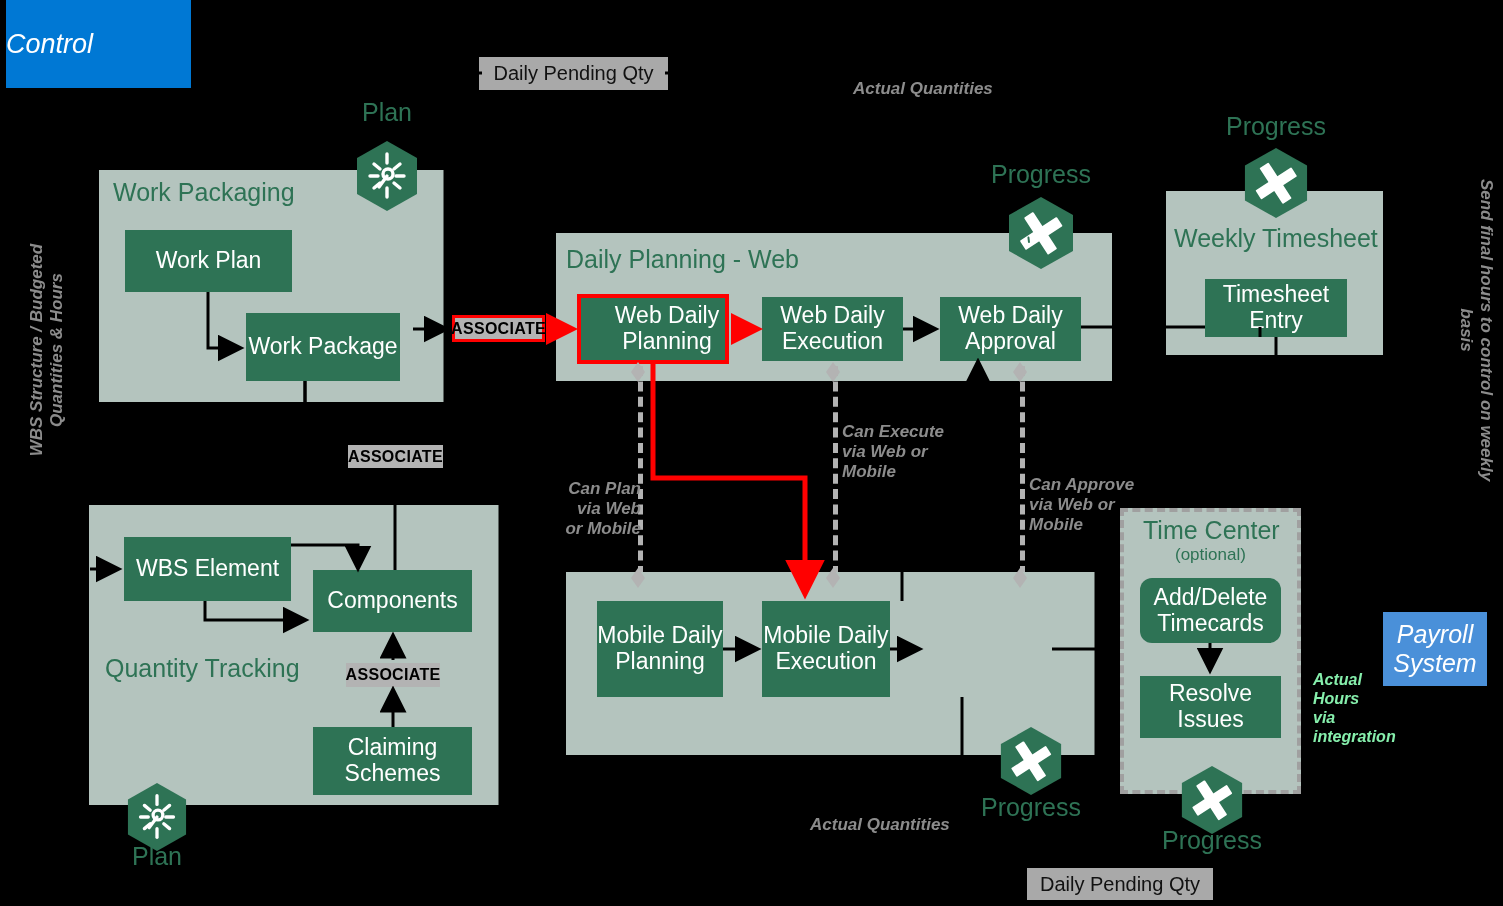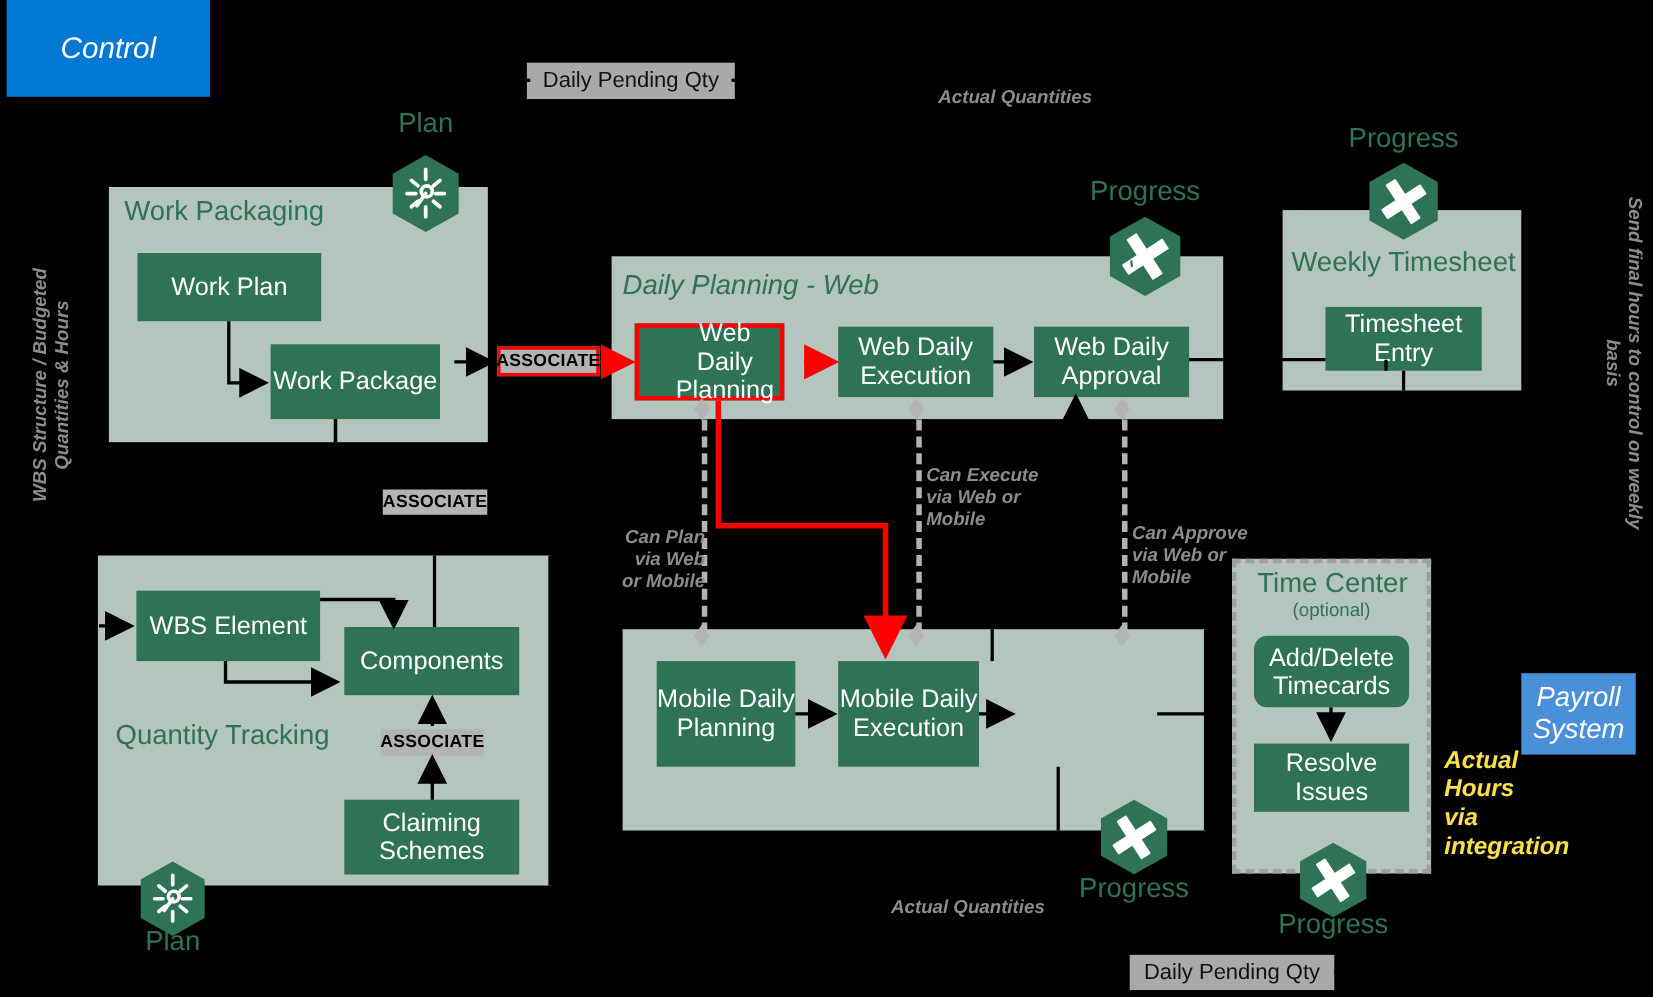--- a/index.html
+++ b/index.html
@@ -11,35 +11,35 @@
   
   .group{background:#b4c4be;}
   .group-title{color:#2e7355;font-size:25px;white-space:nowrap;}
   .group-sub{color:#2e7355;font-size:17px;white-space:nowrap;}
 
   
   .node{background:#2e7355;color:#fff;display:flex;align-items:center;justify-content:center;
         text-align:center;font-size:23px;line-height:1.12;}
 
   
-  .blue{background:#0078d4;color:#fff;display:flex;align-items:center;justify-content:center;
+  .blue{background:#0078d4;color:#fff;display:flex;align-items:center;justify-content:flex-start;
         font-style:italic;font-size:27px;}
   .blue2{background:#4a90d9;color:#fff;display:flex;align-items:center;justify-content:center;
         text-align:center;font-style:italic;font-size:25px;line-height:1.15;}
 
   
   .tag{background:#a9a9a9;color:#111;display:flex;align-items:center;justify-content:center;
        font-size:20px;white-space:nowrap;}
   .assoc{background:#b3b3b3;color:#000;display:flex;align-items:center;justify-content:center;
          font-size:16px;font-weight:bold;letter-spacing:.3px;white-space:nowrap;}
   .assoc-red{border:3px solid #ff0000;}
 
   
   .ann{color:#8c8c8c;font-style:italic;font-weight:bold;font-size:17px;line-height:1.18;}
-  .ann-sm{color:#fde047;font-style:italic;font-weight:bold;font-size:22px;line-height:1.18;}
+  .ann-sm{color:#86efac;font-style:italic;font-weight:bold;font-size:16px;line-height:1.18;}
 
   
   .hexwrap{position:absolute;}
   .hexlabel{position:absolute;color:#2e7355;font-size:25px;white-space:nowrap;text-align:center;}
 
   
   .dash{position:absolute;width:0;border-left:5px dashed #b3b3b3;}
 
   
   #ov{position:absolute;left:0;top:0;width:1503px;height:906px;pointer-events:none;}
@@ -105,25 +105,25 @@
 
   <div class="abs assoc assoc-red" style="left:452px;top:315px;width:93px;height:27px;">
     <span>ASSOCIATE</span>
   </div>
 
   <div class="abs assoc" style="left:348px;top:445px;width:95px;height:23px;">
     <span>ASSOCIATE</span>
   </div>
 
   <div class="abs group" style="left:556px;top:233px;width:556px;height:148px;"></div>
-  <div class="abs group-title" style="left:566px;top:245px;font-style:italic;">
+  <div class="abs group-title" style="left:566px;top:245px;">
     <span>Daily Planning - Web</span>
   </div>
 
-  <div class="abs node redbox" style="left:577px;top:294px;width:136px;height:70px;padding-left:28px;">
+  <div class="abs node redbox" style="left:577px;top:294px;width:152px;height:70px;padding-left:28px;">
     <span>Web Daily Planning</span>
   </div>
   <div class="abs node" style="left:762px;top:297px;width:141px;height:64px;">
     <span>Web Daily Execution</span>
   </div>
   <div class="abs node" style="left:940px;top:297px;width:141px;height:64px;">
     <span>Web Daily Approval</span>
   </div>
 
   <div class="hexwrap" style="left:1007px;top:196px;width:68px;height:74px;">

